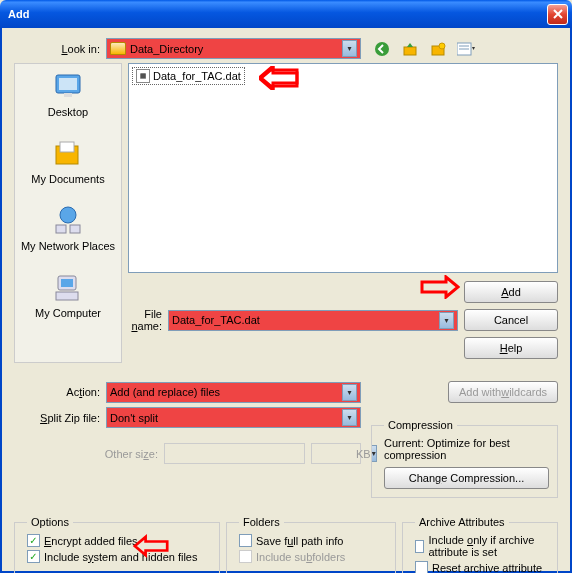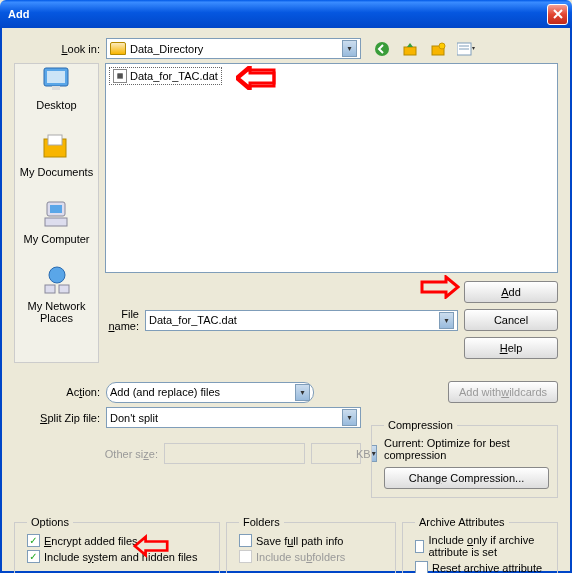--- a/index.html
+++ b/index.html
@@ -3,27 +3,27 @@
 <meta charset="utf-8">
 <style>
   * { box-sizing: border-box; margin: 0; padding: 0; font-family: Tahoma, sans-serif; font-size: 11px; }
   body { background: #ece9d8; width: 572px; height: 573px; overflow: hidden; }
   .titlebar { height: 28px; background: linear-gradient(to bottom, #0058e6 0%, #3a8cff 8%, #0557e0 45%, #0046c8 100%); display: flex; align-items: center; padding: 0 4px 0 8px; color: white; font-weight: bold; font-size: 13px; border-radius: 6px 6px 0 0; }
   .titlebar .spacer { flex: 1; }
   .close-btn { width: 21px; height: 21px; background: linear-gradient(to bottom, #f5a095, #e24531 50%, #c0291a); border: 1px solid #fff; border-radius: 3px; color: white; display: flex; align-items: center; justify-content: center; font-weight: bold; cursor: pointer; }
   .dialog-body { padding: 10px 12px; border: 2px solid #0046c8; border-top: none; height: 545px; background: #ece9d8; position: relative; }
   .row { display: flex; align-items: center; margin-bottom: 4px; }
   .label { text-align: right; padding-right: 6px; }
-  .combo { background: #ffffff; border: 1px solid #7f9db9; height: 21px; display: flex; align-items: center; padding: 0 3px; }
+  .combo { background: #ef4444; border: 1px solid #7f9db9; height: 21px; display: flex; align-items: center; padding: 0 3px; }
   .combo .dd { margin-left: auto; width: 15px; height: 17px; background: linear-gradient(#cde,#9bd); border: 1px solid #7f9db9; display: flex; align-items: center; justify-content: center; font-size: 8px; color: #333; }
   .folder-icon { width: 16px; height: 13px; background: linear-gradient(#fceabb,#f8b500); border: 1px solid #b58a00; border-radius: 2px 2px 0 0; margin-right: 4px; }
   .nav-icons { display: flex; gap: 10px; margin-left: 12px; align-items: center; }
   .nav-ico { width: 18px; height: 18px; display: flex; align-items: center; justify-content: center; }
   .main-area { display: flex; margin-top: 4px; height: 300px; }
-  .places { width: 85px; background: #f2f1e8; border: 1px solid #ccc; display: flex; flex-direction: column; align-items: center; gap: 20px; padding-top: 0; }
+  .places { width: 108px; background: #f2f1e8; border: 1px solid #ccc; display: flex; flex-direction: column; align-items: center; gap: 20px; padding-top: 7px; }
   .place { display: flex; flex-direction: column; align-items: center; gap: 3px; text-align: center; cursor: pointer; }
   .place .pico { width: 32px; height: 32px; display: flex; align-items: center; justify-content: center; }
   .file-list { flex: 1; background: white; border: 1px solid #7f9db9; margin-left: 6px; padding: 3px; position: relative; }
   .file-item { display: inline-flex; align-items: center; border: 1px dotted #666; padding: 1px 3px; gap: 3px; }
   .dat-icon { width: 14px; height: 14px; background: white; border: 1px solid #888; display: flex; align-items: center; justify-content: center; font-size: 7px; }
   .right-col { display: flex; flex-direction: column; gap: 6px; margin-left: 10px; }
   .btn { background: linear-gradient(#fff,#eee,#ddd); border: 1px solid #888; border-radius: 3px; height: 22px; min-width: 94px; display: flex; align-items: center; justify-content: center; cursor: pointer; }
   .btn.disabled { color: #999; }
   .textbox { background: white; border: 1px solid #7f9db9; height: 21px; padding: 0 4px; display: flex; align-items: center; flex: 1; }
   fieldset { border: 1px solid #ccc; padding: 6px 8px 8px 12px; margin-top: 12px; }
@@ -106,36 +106,36 @@
             <svg width="32" height="32">
               <rect x="4" y="8" width="22" height="18" fill="#f8b500" stroke="#b58a00"></rect>
               <rect x="8" y="4" width="14" height="10" fill="white" stroke="#aaa"></rect>
             </svg>
           </div>
         <span>My Documents</span>
       </div>
       <div class="place">
         <div class="pico">
             <svg width="32" height="32">
+              <circle cx="16" cy="10" r="8" fill="#5aa6e8" stroke="#2a6bb0"></circle>
+              <rect x="4" y="20" width="10" height="8" fill="#dde" stroke="#889"></rect>
+              <rect x="18" y="20" width="10" height="8" fill="#dde" stroke="#889"></rect>
+            </svg>
+          </div>
+        <span>My Network Places</span>
+      </div>
+      <div class="place">
+        <div class="pico">
+            <svg width="32" height="32">
               <rect x="6" y="4" width="18" height="14" rx="2" fill="#dde" stroke="#889"></rect>
               <rect x="9" y="7" width="12" height="8" fill="#5aa6e8"></rect>
               <rect x="4" y="20" width="22" height="8" fill="#dde" stroke="#889"></rect>
             </svg>
           </div>
         <span>My Computer</span>
-      </div>
-      <div class="place">
-        <div class="pico">
-            <svg width="32" height="32">
-              <circle cx="16" cy="10" r="8" fill="#5aa6e8" stroke="#2a6bb0"></circle>
-              <rect x="4" y="20" width="10" height="8" fill="#dde" stroke="#889"></rect>
-              <rect x="18" y="20" width="10" height="8" fill="#dde" stroke="#889"></rect>
-            </svg>
-          </div>
-        <span>My Network Places</span>
       </div>
     </div>
 
     <div style="flex:1; display:flex; flex-direction:column;">
       <div class="file-list" style="flex:1;">
         <div class="file-item">
           <span class="dat-icon">▦</span>
           <span>Data_for_TAC.dat</span>
         </div>
         
@@ -169,21 +169,21 @@
               <span class="ul">H</span>
               <span>elp</span>
             </div>
         </div>
       </div>
     </div>
   </div>
 
   <div class="row" style="margin-top:18px;justify-content:space-between;">
     <div class="label" style="width:92px;">Ac<span class="ul">t</span>ion:</div>
-    <div class="combo" style="width:208px;border-radius:10px;">
+    <div class="combo" style="width:255px;">
       <span>Add (and replace) files</span>
       <span class="dd">▾</span>
     </div>
     <div style="flex:1;"></div>
     <div class="btn disabled" style="min-width:110px;">Add with <span class="ul">w</span>ildcards</div>
   </div>
 
   <div class="row" style="align-items:flex-start;">
     <div style="display:flex; flex-direction:column; gap:11px;">
       <div class="row">

